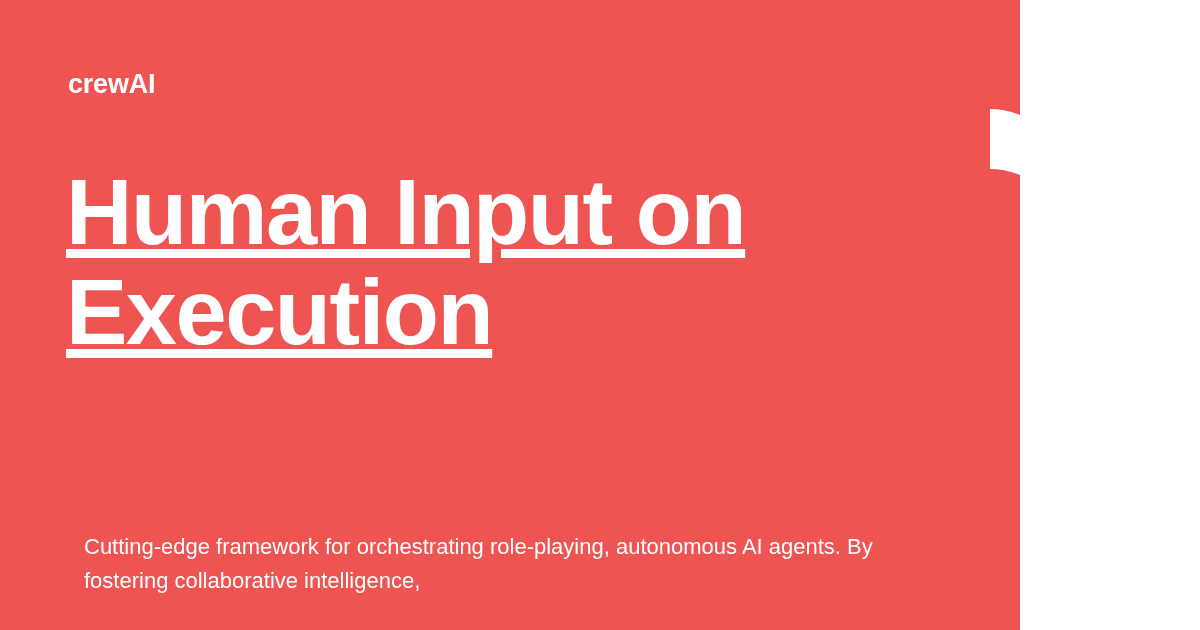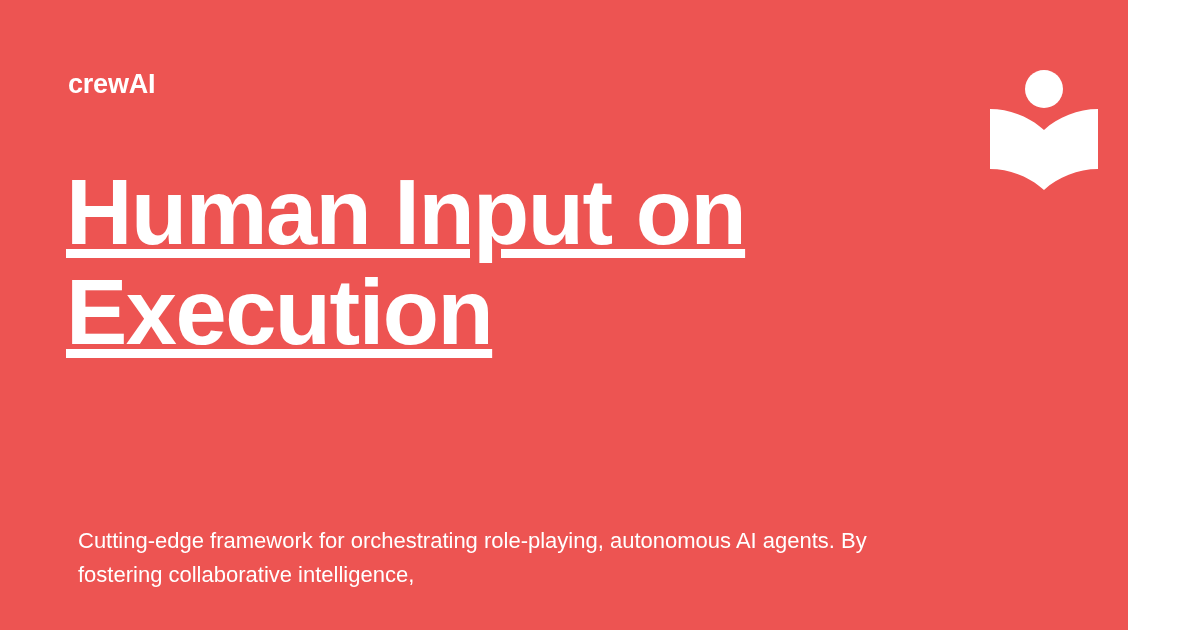--- a/index.html
+++ b/index.html
@@ -10,21 +10,21 @@
   body {
     width: 1200px;
     height: 630px;
     overflow: hidden;
     font-family: "Liberation Sans", sans-serif;
     background: #ffffff;
   }
 
   .og-card {
     position: relative;
-    width: 1128px;
+    width: 1020px;
     height: 630px;
     background: #ED5452;
     box-sizing: border-box;
     overflow: hidden;
   }
 
   
   .brand {
     position: absolute;
     left: 68px;
@@ -53,21 +53,21 @@
     word-wrap: break-word;
     text-decoration: underline;
   }
 
   
   .description {
     position: absolute;
     left: 68px;
     top: 514px;
     width: 800px;
-    margin: 10px;
+    margin: 16px;
     font-size: 22px;
     font-weight: 400;
     line-height: 34px;
     color: #ffffff;
     letter-spacing: 0px;
   }
 
   
   .logo {
     position: absolute;

